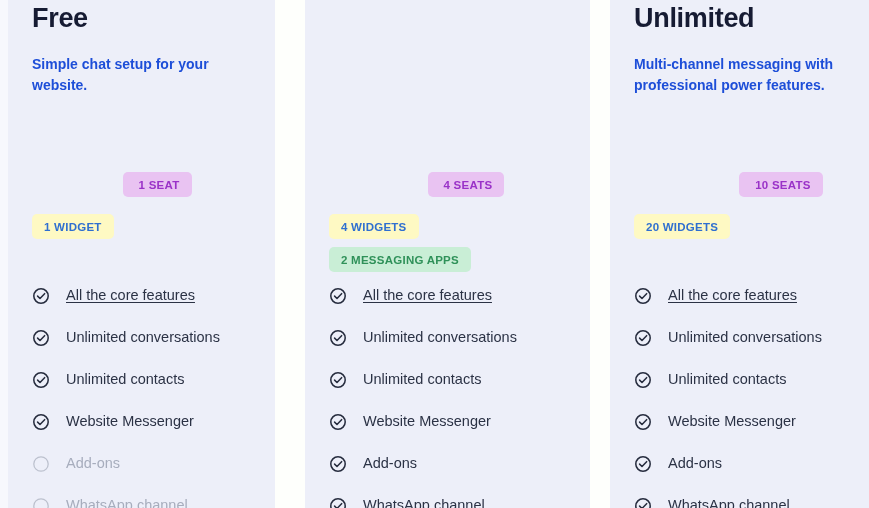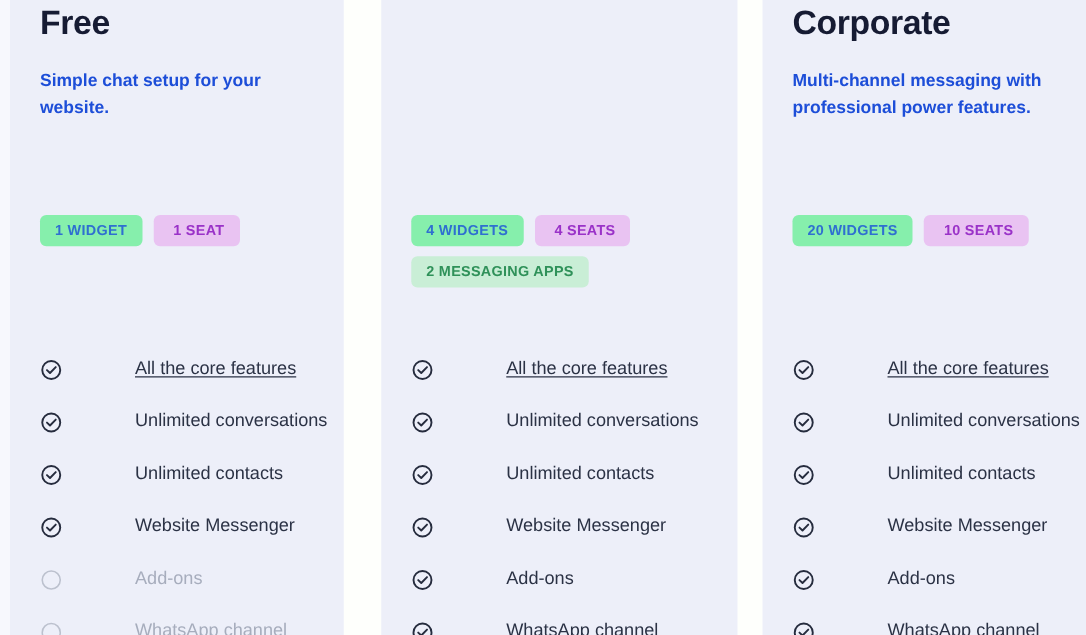--- a/index.html
+++ b/index.html
@@ -83,36 +83,35 @@
     align-items: center;
     justify-content: center;
     height: 25px;
     padding: 0 12px;
     border-radius: 5px;
     font-size: 11.5px;
     font-weight: bold;
     letter-spacing: 0.25px;
     white-space: nowrap;
   }
-  .badge.widgets  { background: #86efac; color: #2f6fd0; }
+  .badge.widgets  { background: #fef9c3; color: #2f6fd0; margin-top: 42px; }
   .badge.seats    { background: #e9c3f2; color: #9a32c8; padding-left: 16px; }
   .badge.apps     { background: #c9eed6; color: #2f9159; }
 
   .feature-list {
     position: absolute;
     left: 24px;
     right: 10px;
     top: 275px;
   }
 
   .feature-row {
     display: flex;
     align-items: center;
     height: 42px;
-    gap: 42px;
   }
 
   .feature-icon {
     flex: 0 0 18px;
     width: 18px;
     height: 18px;
     margin-right: 16px;
     display: block;
   }
 
@@ -232,21 +231,21 @@
             <path d="M6.2 10.1 L8.9 12.7 L14 7.4" fill="none" stroke="#262c3e" stroke-width="1.7" stroke-linecap="round" stroke-linejoin="round"></path>
           </svg>
           <span class="feature-label">WhatsApp channel</span>
         </div>
       </div>
   </div>
 
   <div class="col-gap g2"></div>
 
   <div class="plan-card corporate">
-    <div class="plan-title">Corporate</div>
+    <div class="plan-title">Unlimited</div>
     <div class="plan-desc">Multi-channel messaging with professional power features.</div>
     <div class="badge-area">
         <span class="badge widgets">20 WIDGETS</span>
         <span class="badge seats">10 SEATS</span>
       </div>
     <div class="feature-list">
         <div class="feature-row">
           <svg viewBox="0 0 20 20" class="feature-icon">
             <circle cx="10" cy="10" r="8" fill="none" stroke="#262c3e" stroke-width="1.7"></circle>
             <path d="M6.2 10.1 L8.9 12.7 L14 7.4" fill="none" stroke="#262c3e" stroke-width="1.7" stroke-linecap="round" stroke-linejoin="round"></path>

